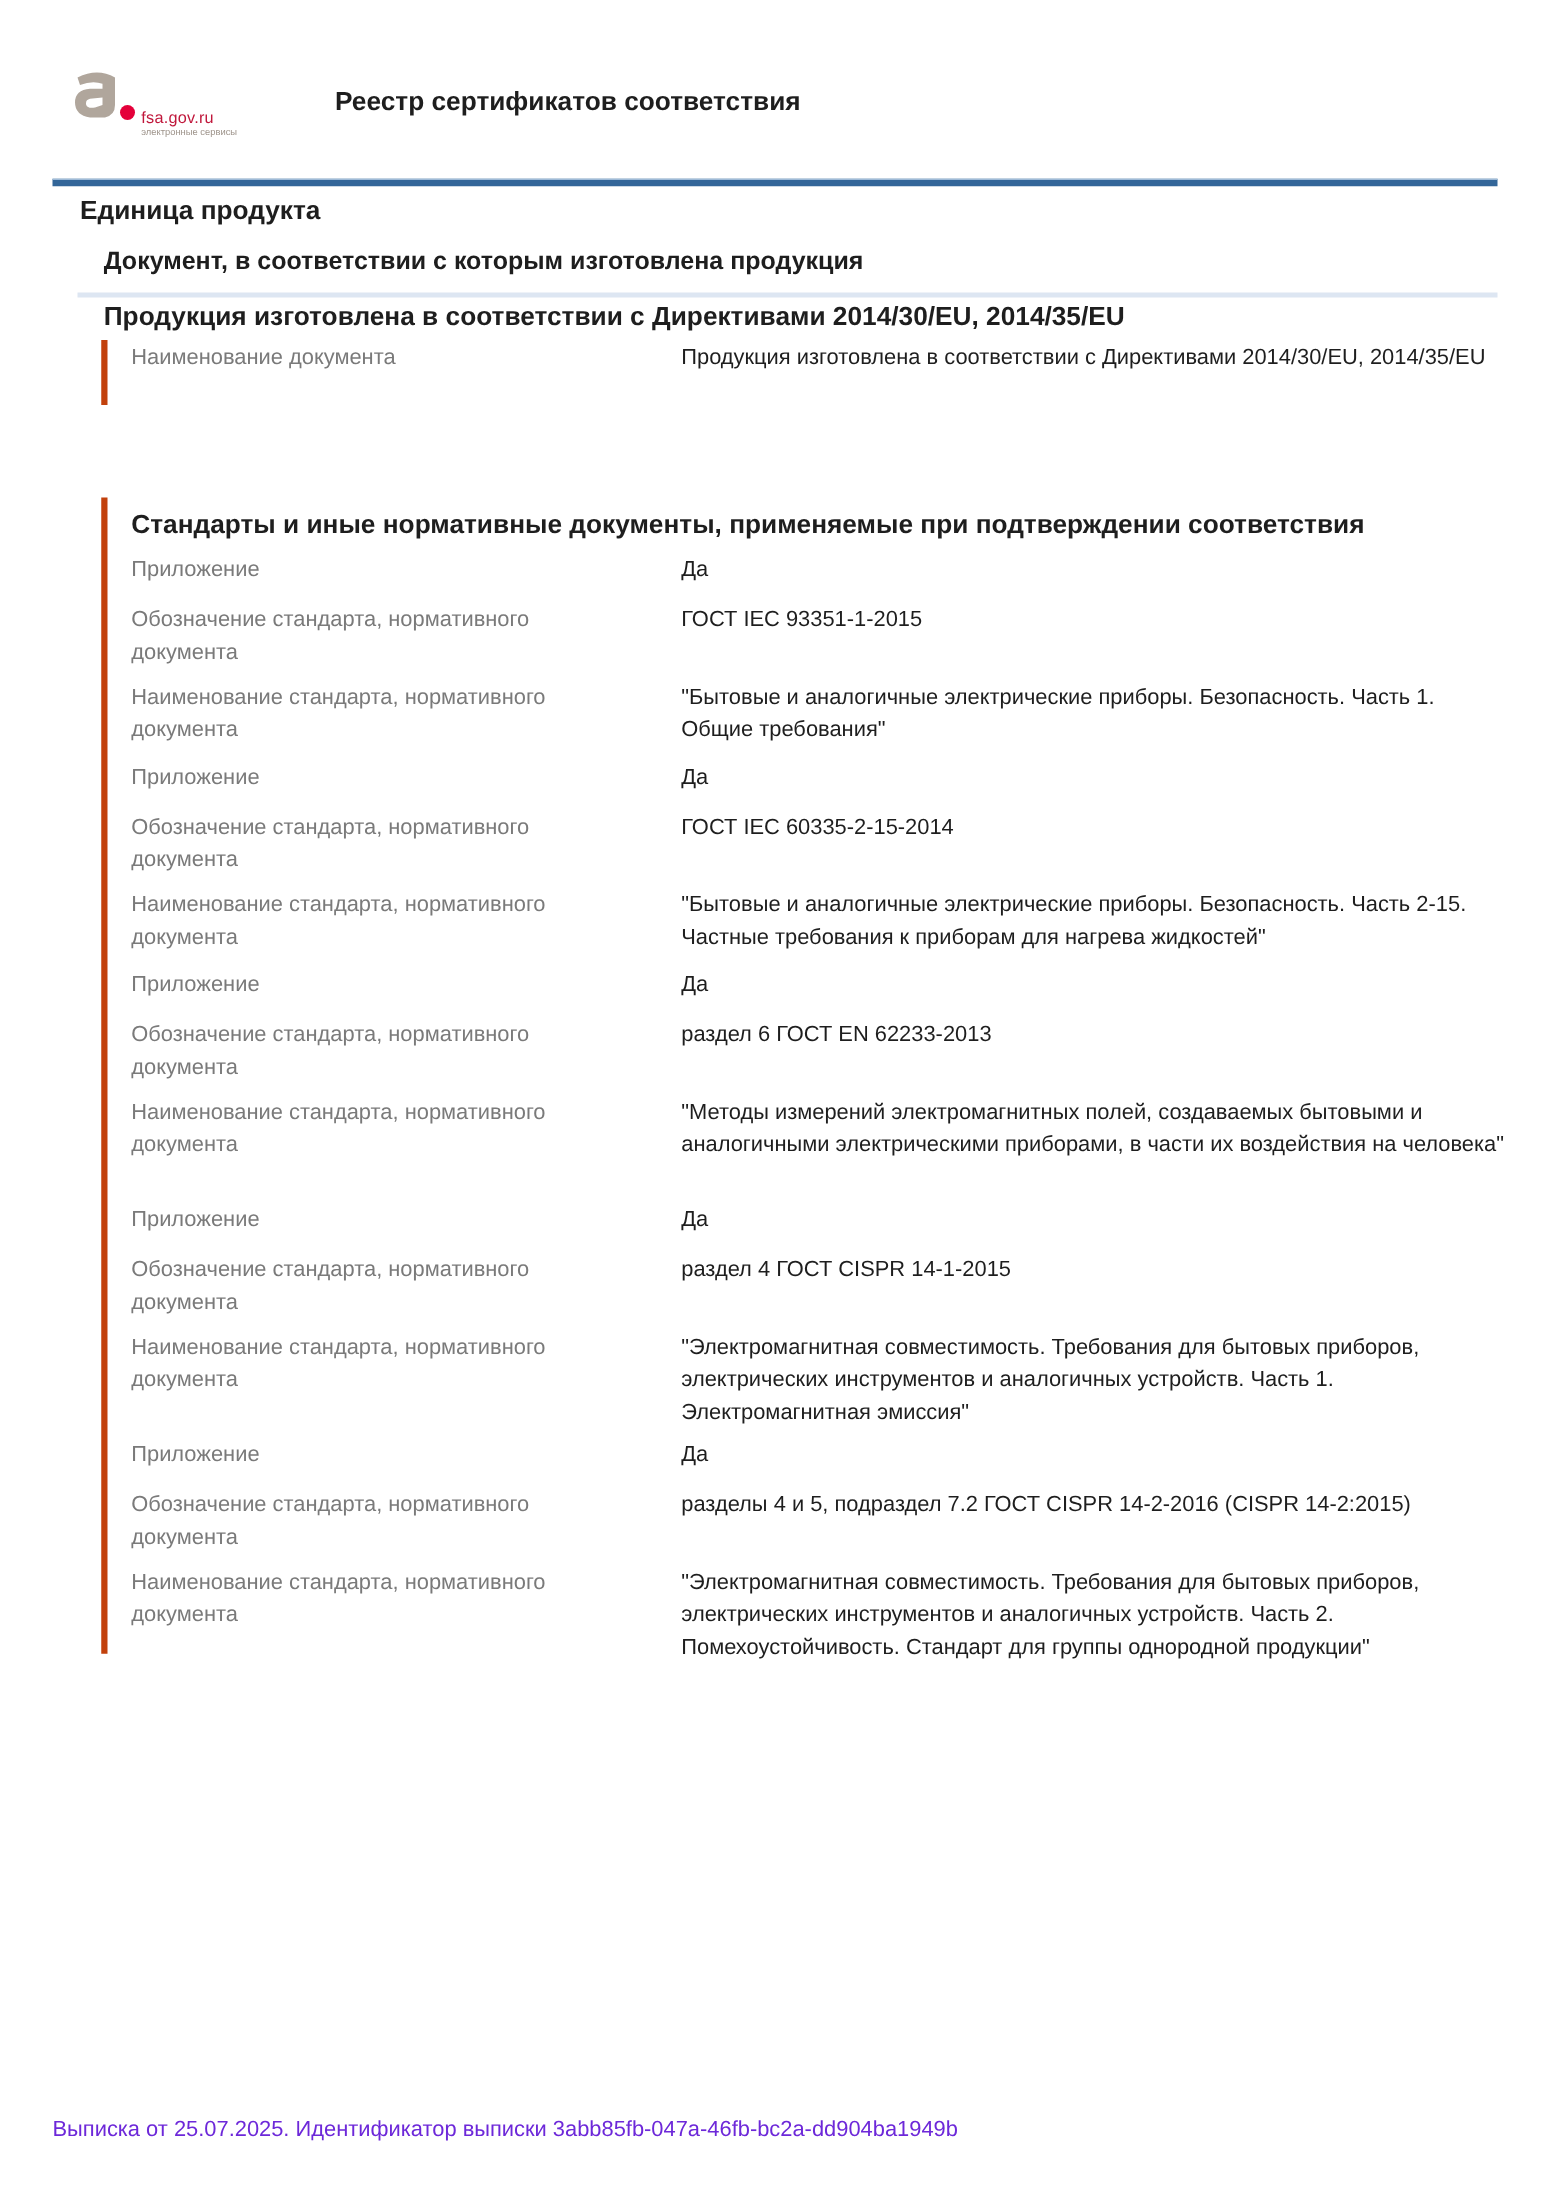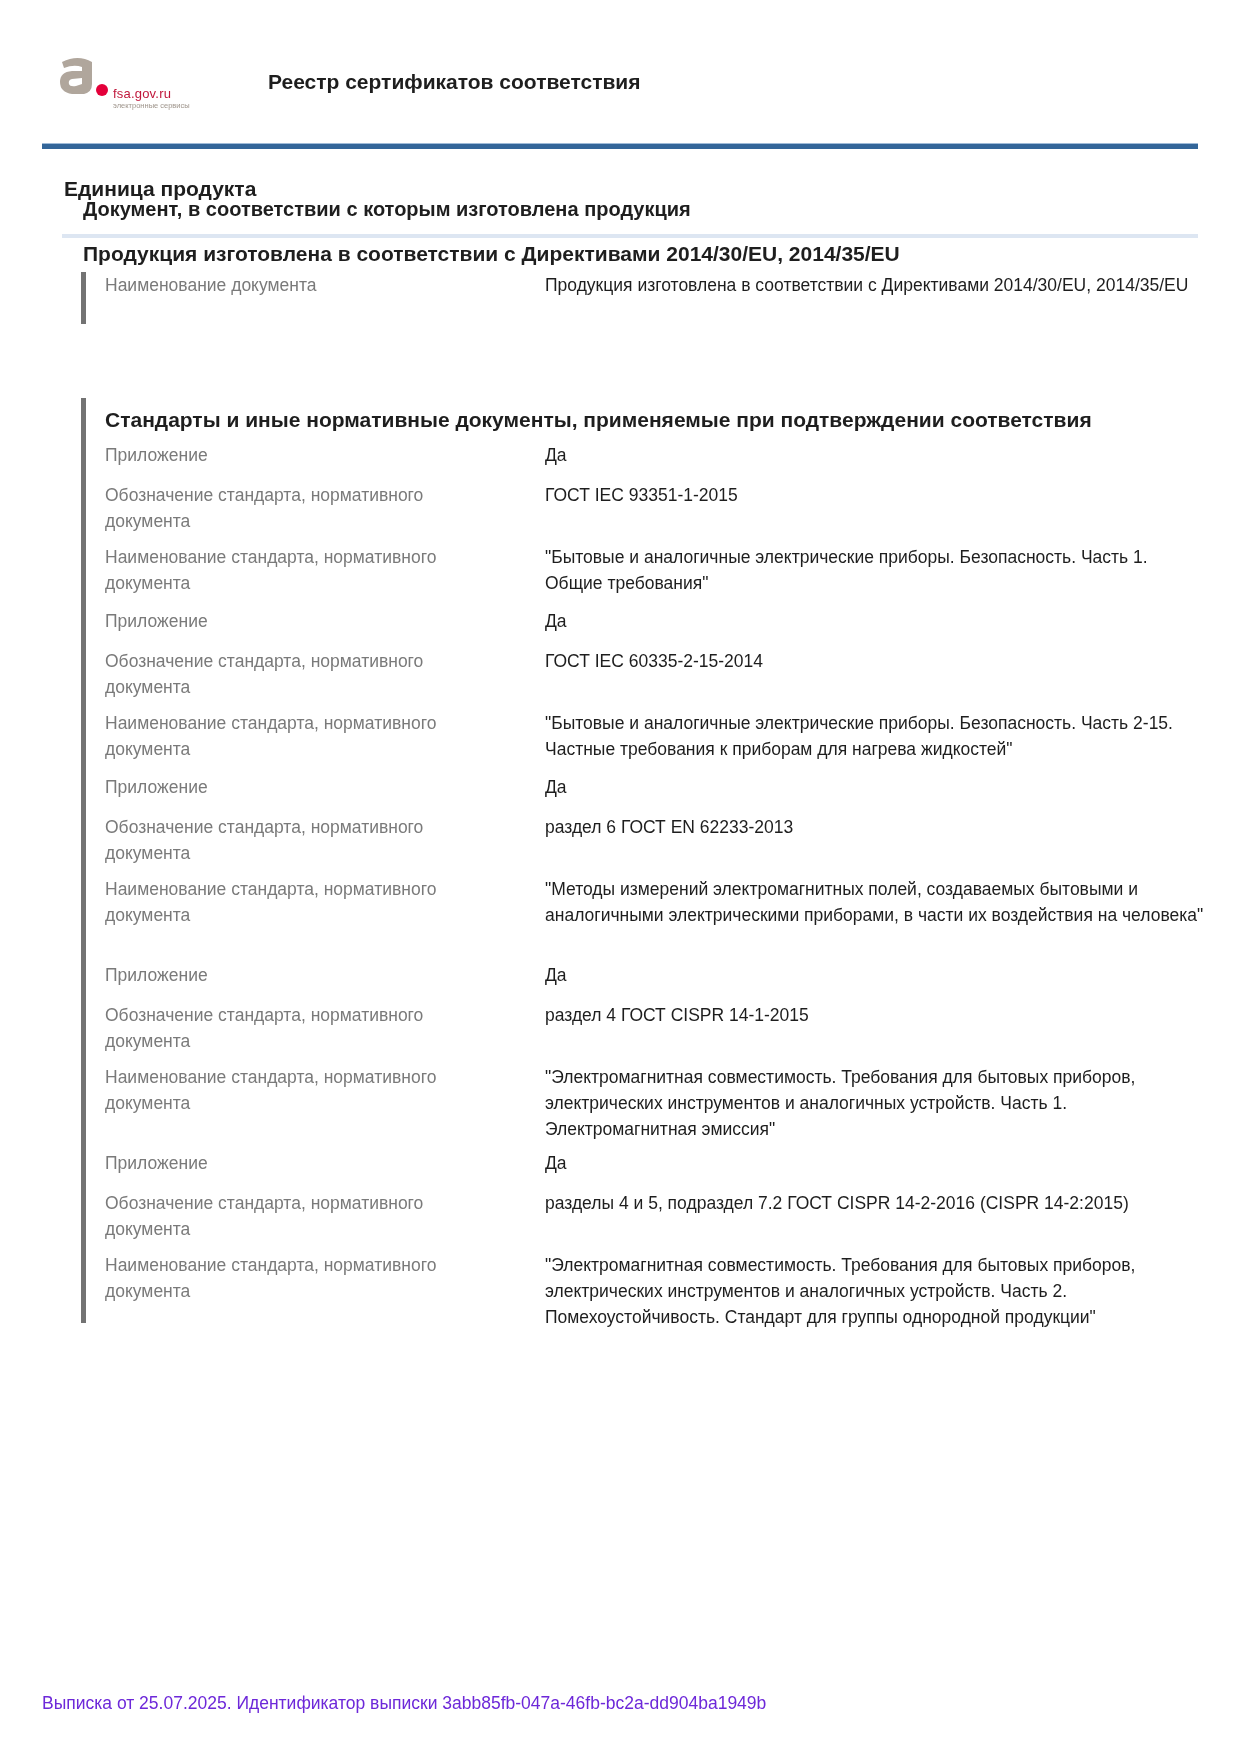--- a/index.html
+++ b/index.html
@@ -9,26 +9,26 @@
     color: #222;
   }
   .header { position: absolute; left: 0; top: 0; width: 1240px; height: 150px; }
   .logo { position: absolute; left: 58px; top: 56px; width: 150px; height: 56px; }
   .logo svg { position: absolute; left: 0; top: 0; }
   .logo-site { position: absolute; left: 55px; top: 30px; font-size: 13px; color: #c0173b; letter-spacing: 0.2px; }
   .logo-sub { position: absolute; left: 55px; top: 45px; font-size: 7.5px; color: #9e948b; white-space: nowrap; text-align: right; }
   .header-title { position: absolute; left: 268px; top: 70px; font-size: 21px; font-weight: bold; color: #1e1e1e; }
   .header-rule { position: absolute; left: 42px; top: 143px; width: 1156px; height: 5px; background: #336699; border-top: 1px solid #9fbbd8; }
 
-  .h1 { position: absolute; left: 64px; top: 157px; font-size: 21px; font-weight: bold; color: #1e1e1e; margin-top: 20px; }
+  .h1 { position: absolute; left: 64px; top: 157px; font-size: 21px; font-weight: bold; color: #1e1e1e; }
   .h2 { position: absolute; left: 83px; top: 198px; font-size: 20px; font-weight: bold; color: #1e1e1e; text-align: center; }
   .light-rule { position: absolute; left: 62px; top: 234px; width: 1136px; height: 4px; background: #dde6f2; }
   .h3 { position: absolute; left: 83px; top: 242px; font-size: 21px; font-weight: bold; color: #1e1e1e; }
 
-  .block { position: absolute; border-left: 5px solid #737373; }
+  .block { position: absolute; border-left: 5px solid #c2410c; }
   .block1 { left: 81px; top: 272px; width: 1120px; height: 52px; }
   .block2 { left: 81px; top: 398px; width: 1120px; height: 925px; padding-left: 22px; }
 
   .row { position: absolute; left: 19px; width: 1100px; font-size: 17.5px; line-height: 26px; }
   .lbl { position: absolute; left: 0; top: 0; width: 400px; color: #7a7a7a; }
   .val { position: absolute; left: 440px; top: 0; width: 665px; color: #1e1e1e; }
 
   .sec-title { position: absolute; left: 19px; top: 10px; font-size: 21px; font-weight: bold; color: #1e1e1e; white-space: nowrap; }
 
   .footer-left { position: absolute; left: 42px; top: 1693px; font-size: 17.5px; color: #6d28d9; }

